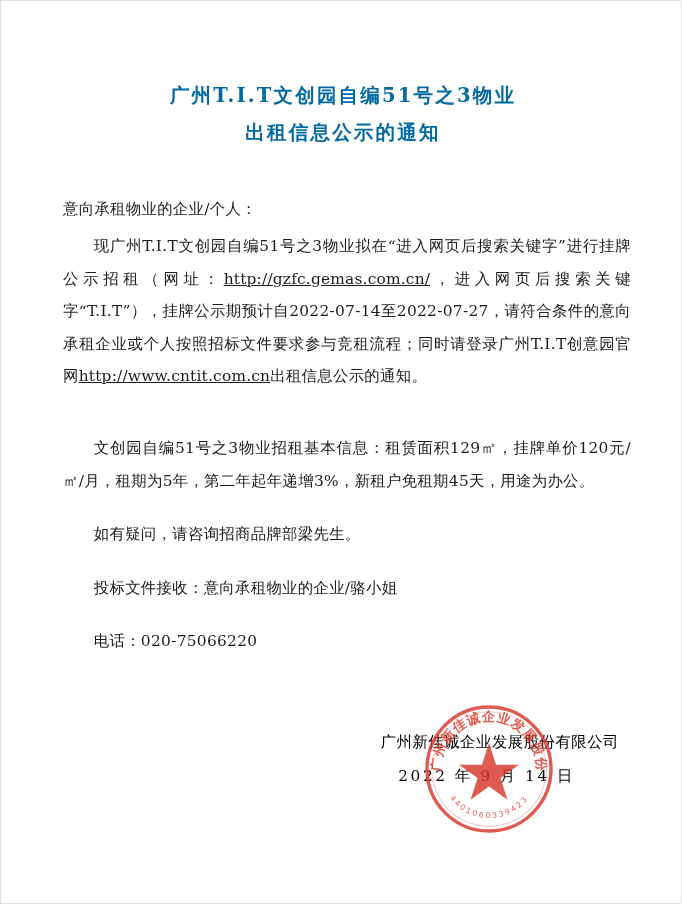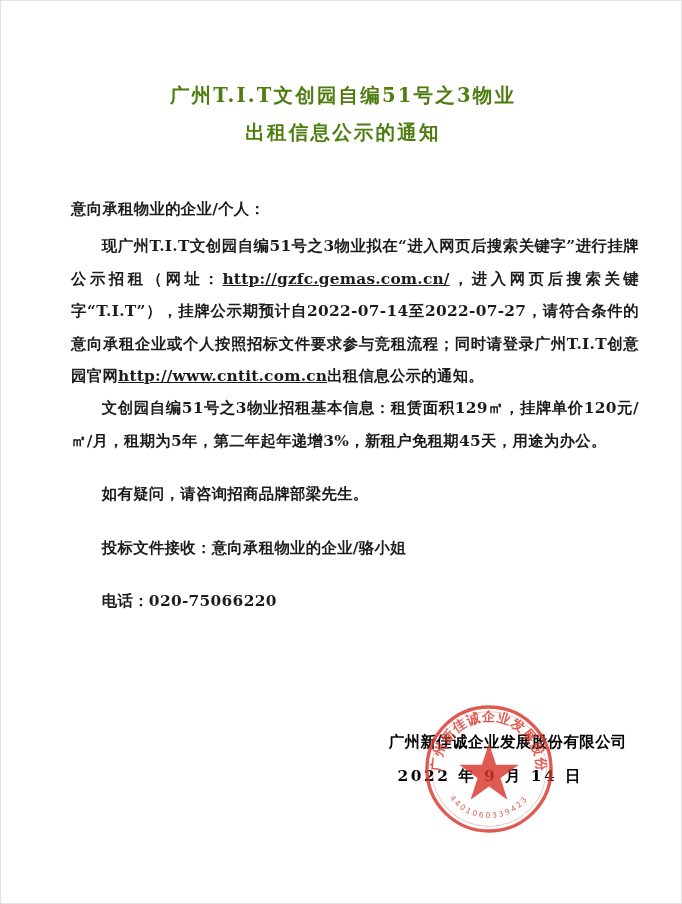--- a/index.html
+++ b/index.html
@@ -25,51 +25,50 @@
     top: 0;
     width: 568px;
     height: 904px;
   }
   .title-block {
     position: absolute;
     top: 76px;
     left: 0;
     width: 568px;
     text-align: center;
-    color: #4d7c0f;
+    color: #0369a1;
   }
   .title-line {
     font-family: "DejaVu Serif", "Liberation Serif", serif;
     font-size: 19.5px;
     font-weight: bold;
     letter-spacing: 2.2px;
     line-height: 37px;
     white-space: nowrap;
   }
   .content {
     position: absolute;
     top: 192px;
-    left: 12px;
+    left: 4px;
     width: 568px;
     color: #1a1a1a;
-    font-weight: bold;
   }
   p.para {
     margin: 0 0 0 0;
     font-size: 15.4px;
     line-height: 32.4px;
     text-align: justify;
     text-justify: inter-ideograph;
     letter-spacing: 0.3px;
     color: #1c1c1c;
   }
   p.indent { text-indent: 2em; }
   p.gap-sm { margin-top: 5px; }
   p.gap-md { margin-top: 21px; }
-  p.gap-lg { }
+  p.gap-lg { margin-top: 40px; }
   .link {
     text-decoration: underline;
     font-family: "DejaVu Serif", "Liberation Serif", serif;
     letter-spacing: 0.2px;
   }
   .sig-block {
     position: absolute;
     left: 0;
     top: 530px;
     width: 568px;

